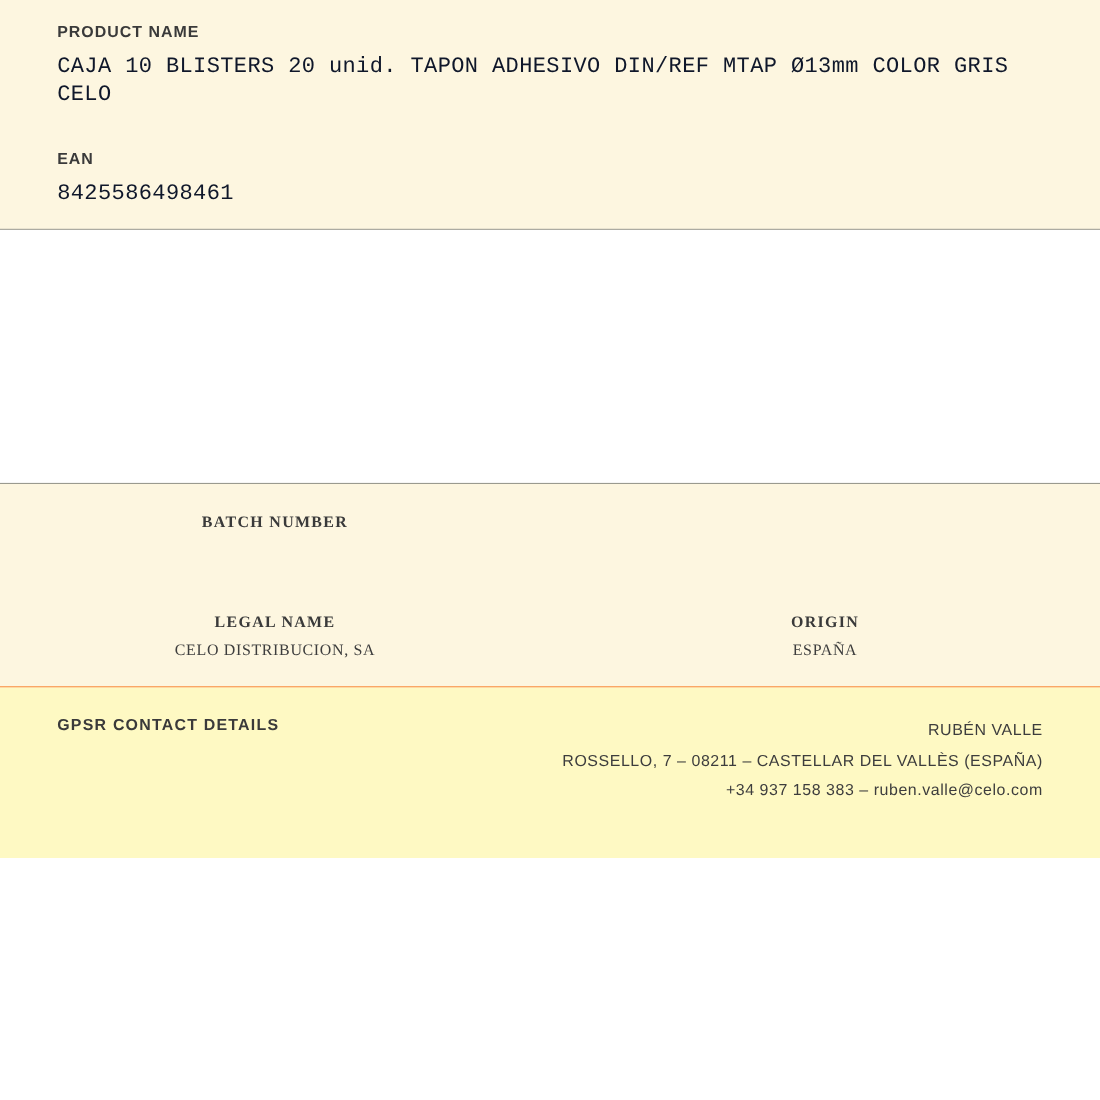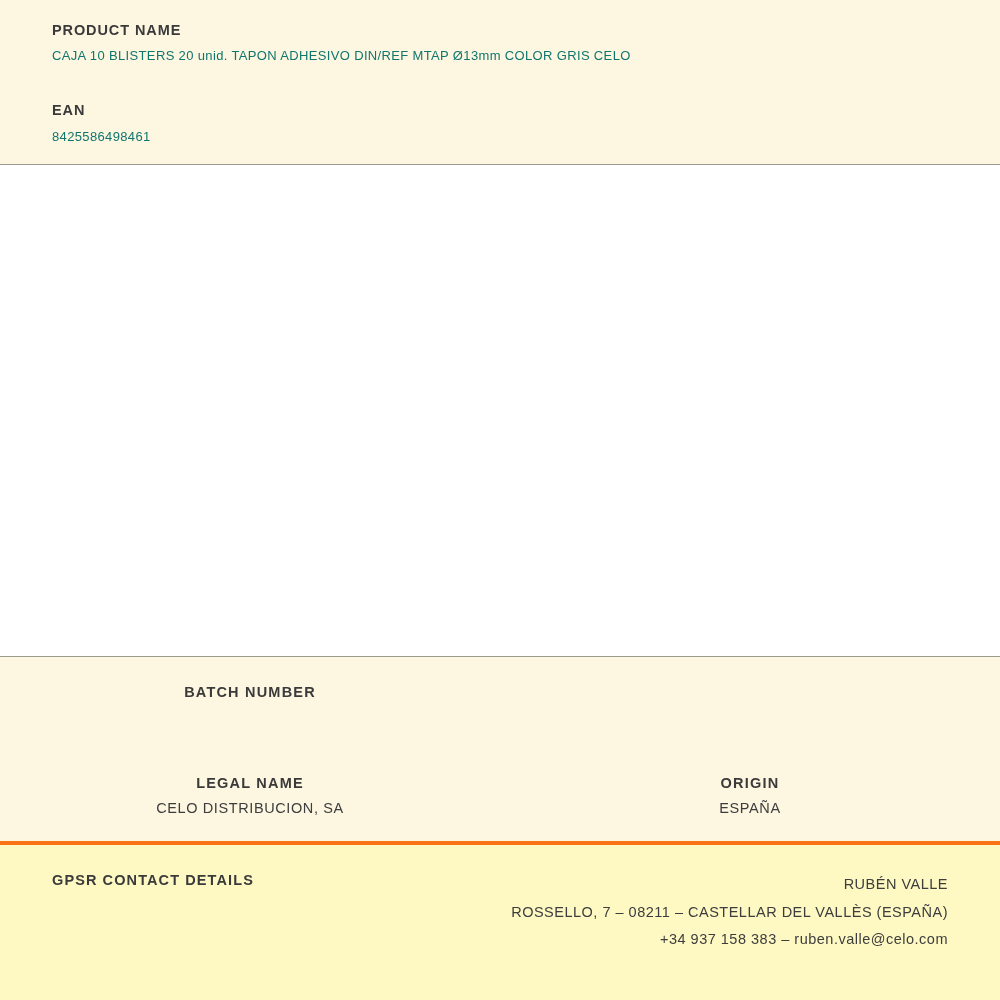--- a/index.html
+++ b/index.html
@@ -10,65 +10,67 @@
     width: 1000px;
     height: 1000px;
     font-family: "Liberation Sans", sans-serif;
     background: #ffffff;
     color: #3d3d3d;
     overflow: hidden;
   }
   .page {
     position: relative;
     width: 1000px;
-    height: 1000px;
+    height: 780px;
     display: flex;
     flex-direction: column;
   }
 
   
   .product-block {
     background: #fdf6e0;
     padding: 22px 50px 18px 52px;
     border-bottom: 1px solid #9a9a8f;
     box-sizing: border-box;
   }
   .field-label {
     font-size: 14.5px;
     font-weight: bold;
     letter-spacing: 0.9px;
     color: #3a3a3a;
     margin: 0 0 9px 0;
     line-height: 1.2;
   }
   .field-value {
-    font-size: 13px;
+    font-size: 20px;
     letter-spacing: 0.35px;
-    color: #0f766e;
+    color: #0f172a;
     margin: 0;
     line-height: 1.3;
     font-weight: 400;
+    font-family: Liberation Mono, monospace;
   }
   .field-group + .field-group {
     margin-top: 37px;
   }
 
   
   .media-area {
     flex: 1 1 auto;
     background: #ffffff;
     border-bottom: 1px solid #9a9a8f;
   }
 
   
   .details-block {
     background: #fdf6e0;
-    border-bottom: 4px solid #f97316;
+    border-bottom: 1px solid #f97316;
     padding: 26px 0 24px 0;
     box-sizing: border-box;
+    font-family: Liberation Serif, serif;
   }
   .details-row {
     display: flex;
     width: 100%;
   }
   .details-col {
     width: 50%;
     text-align: center;
     box-sizing: border-box;
   }

